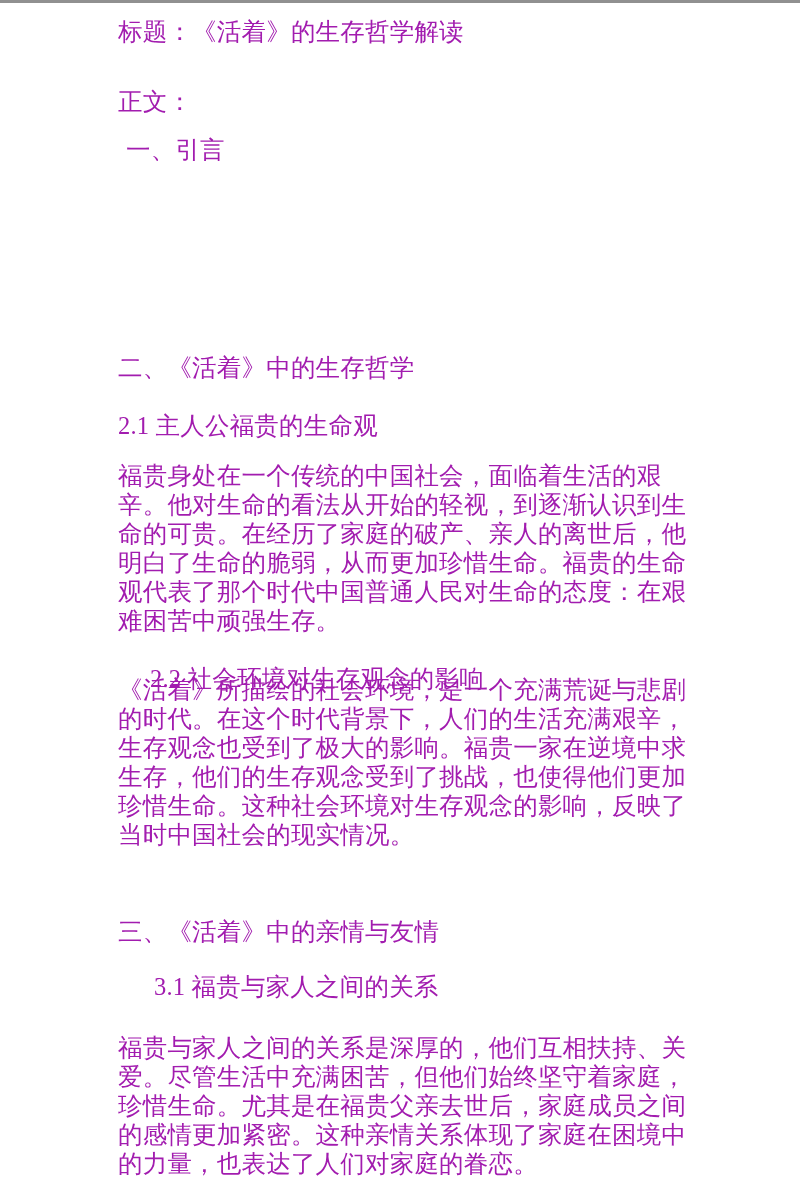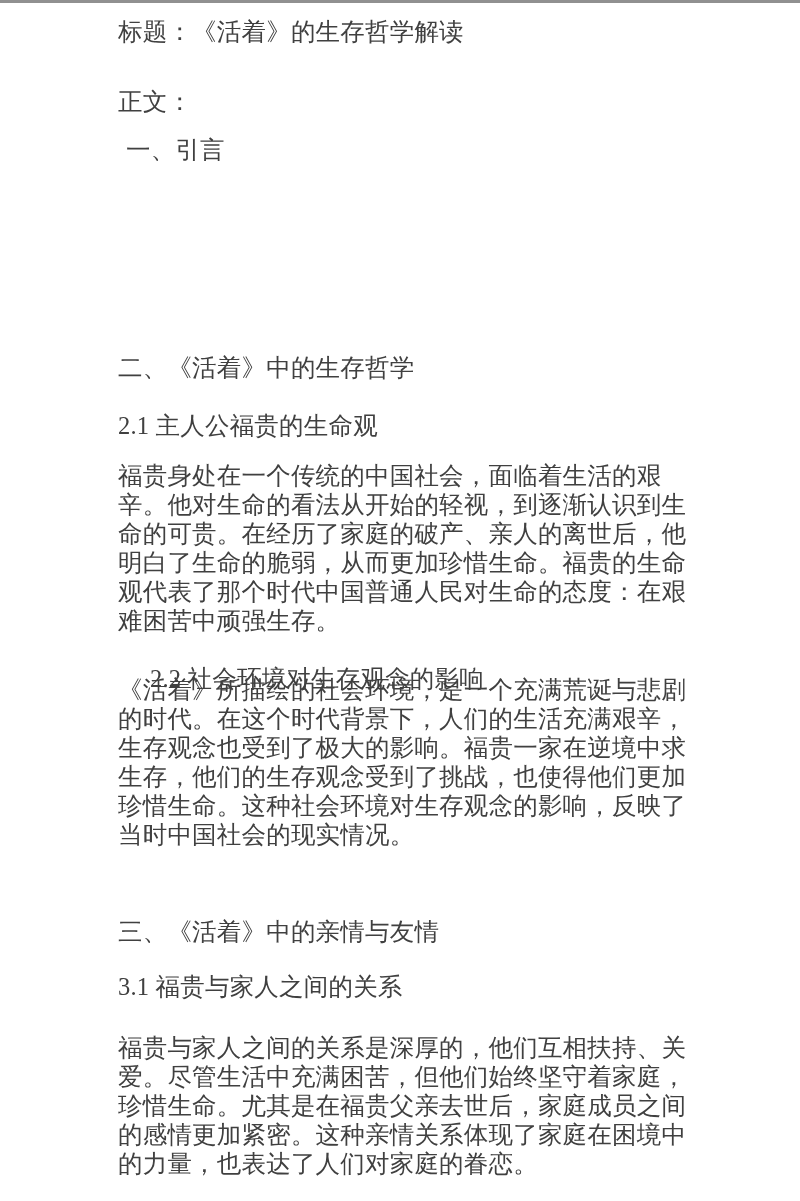--- a/index.html
+++ b/index.html
@@ -29,34 +29,34 @@
     width: 800px;
     height: 1201px;
   }
   .block {
     position: absolute;
     left: 118px;
     width: 600px;
     white-space: pre;
     font-size: 24.5px;
     line-height: 29px;
-    color: #404040;
+    color: #a21caf;
     letter-spacing: 0.2px;
   }
   .b-title   { top: 17px; }
   .b-body    { top: 87px; }
   .b-h1      { top: 135px; margin-left: 8px; }
   .b-p1      { top: 185px; }
   .b-h2      { top: 353px; }
   .b-h21     { top: 411px; }
   .b-p2      { top: 461px; }
   .b-h22     { top: 664px; margin-left: 32px; }
   .b-p3      { top: 675px; }
   .b-h3      { top: 917px; }
-  .b-h31     { top: 972px; }
+  .b-h31     { top: 972px; margin-left: 36px; }
   .b-p4      { top: 1033px; }
 </style>
 </head>
 <body>
 
 <div class="top-border"></div>
 
 <div class="doc">
   <div class="block b-title">标题：《活着》的生存哲学解读</div>
   <div class="block b-body">正文：</div>

